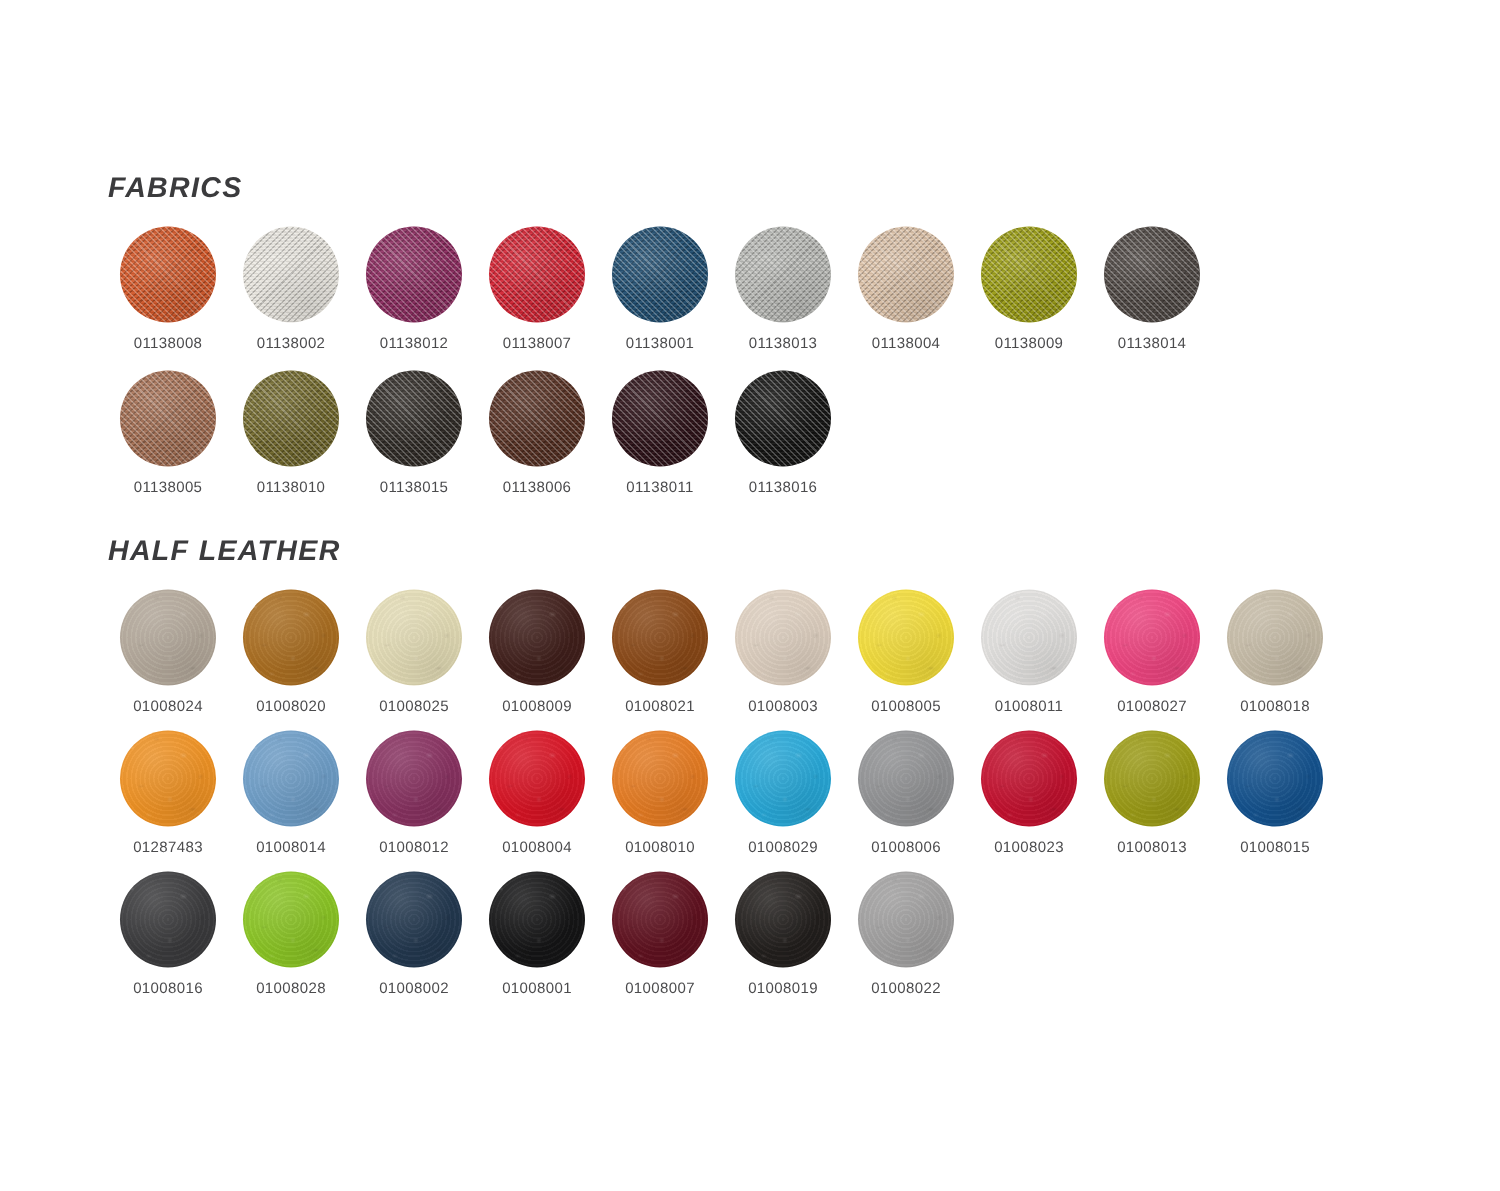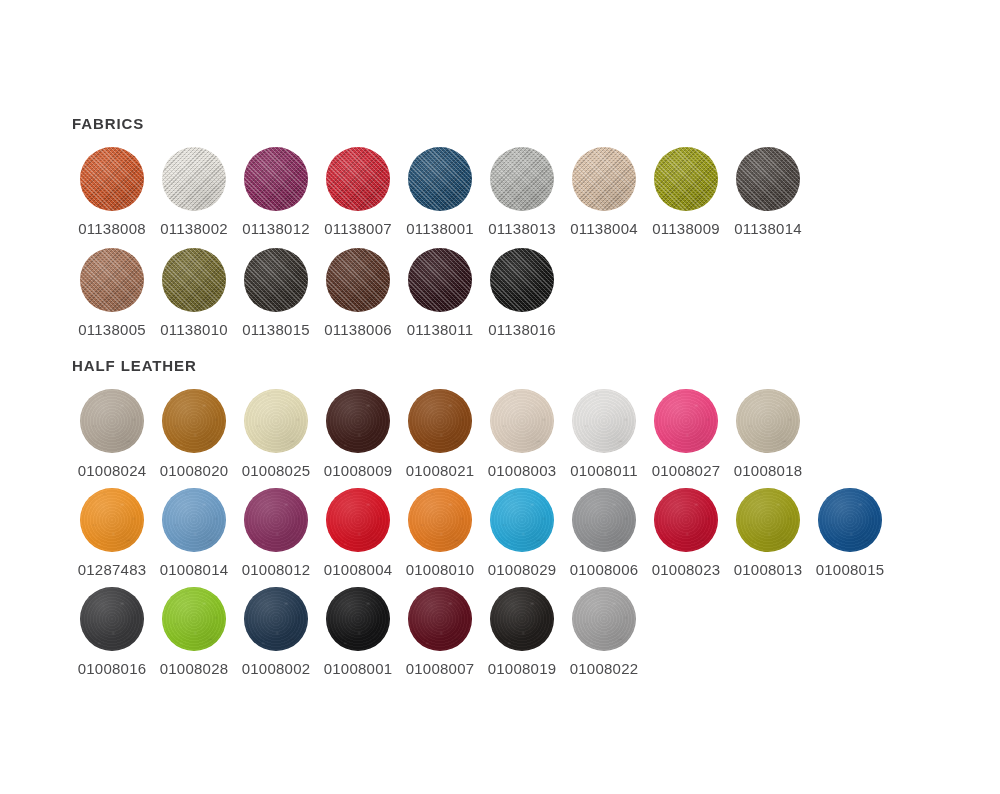--- a/index.html
+++ b/index.html
@@ -21,27 +21,28 @@
     width: 1000px;
     height: 794px;
     background: #ffffff;
   }
   .section {
     position: absolute;
     left: 72px;
   }
   .section-title {
     font-family: "Liberation Sans", sans-serif;
-    font-size: 15px;
+    font-size: 19px;
     font-weight: bold;
     letter-spacing: 0.9px;
     color: #3b3b3d;
     margin: 0 0 14px 0;
     line-height: 1.1;
     text-transform: uppercase;
+    font-style: italic;
   }
   .swatch-row {
     display: flex;
     flex-direction: row;
     align-items: flex-start;
     margin-bottom: 8px;
   }
   .swatch-cell {
     width: 80px;
     min-width: 80px;
@@ -94,21 +95,21 @@
   .leather .shade {
     position: absolute;
     inset: 0;
     border-radius: 50%;
     background: radial-gradient(circle at 35% 28%, rgba(255,255,255,0.16) 0%, rgba(255,255,255,0.0) 58%),
                 radial-gradient(circle at 72% 84%, rgba(0,0,0,0.09) 0%, rgba(0,0,0,0.0) 62%);
   }
   .swatch-label {
     margin-top: 10px;
     font-family: "Liberation Sans", sans-serif;
-    font-size: 15px;
+    font-size: 10px;
     letter-spacing: 0.25px;
     color: #4b4b4d;
     text-align: center;
     white-space: nowrap;
     line-height: 1;
   }
   #fabrics-section { top: 116px; }
   #halfleather-section { top: 358px; }
   #fabrics-section .swatch-row { margin-bottom: 12px; }
   #halfleather-section .swatch-row { margin-bottom: 10px; }
@@ -273,20 +274,27 @@
             <div class="swatch-label">01008021</div>
           </div>
           <div class="swatch-cell">
             <div class="swatch-disc leather" style="background: rgb(222, 208, 192);">
               <div class="tex"></div>
               <div class="shade"></div>
             </div>
             <div class="swatch-label">01008003</div>
           </div>
           <div class="swatch-cell">
+            <div class="swatch-disc leather" style="background: rgb(242, 220, 60);">
+              <div class="tex"></div>
+              <div class="shade"></div>
+            </div>
+            <div class="swatch-label">01008005</div>
+          </div>
+          <div class="swatch-cell">
             <div class="swatch-disc leather" style="background: rgb(226, 224, 222);">
               <div class="tex"></div>
               <div class="shade"></div>
             </div>
             <div class="swatch-label">01008011</div>
           </div>
           <div class="swatch-cell">
             <div class="swatch-disc leather" style="background: rgb(238, 70, 129);">
               <div class="tex"></div>
               <div class="shade"></div>

